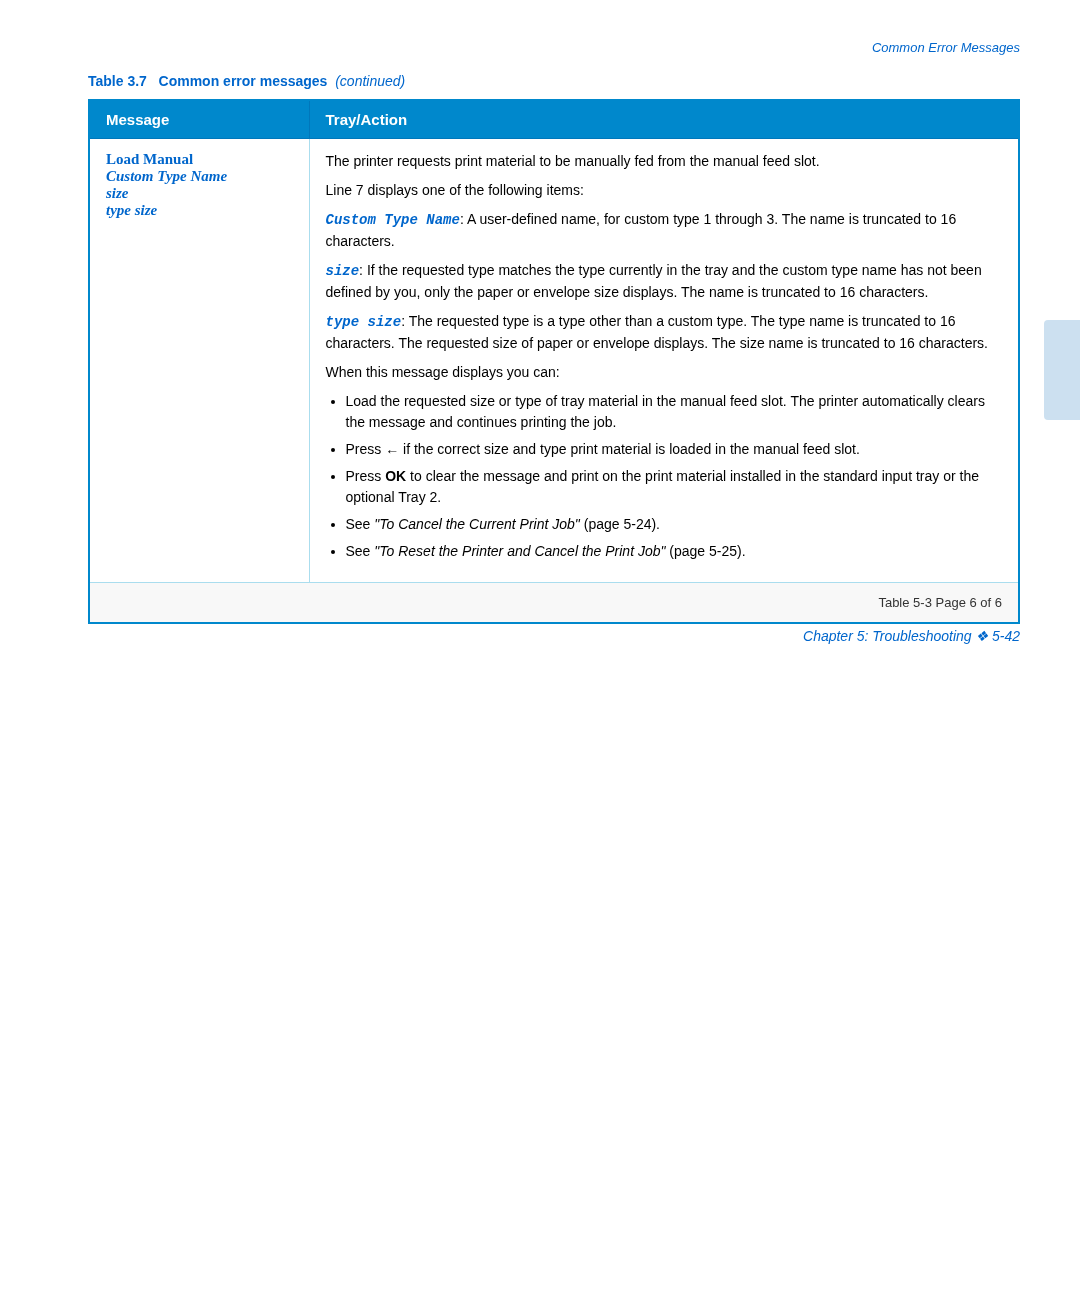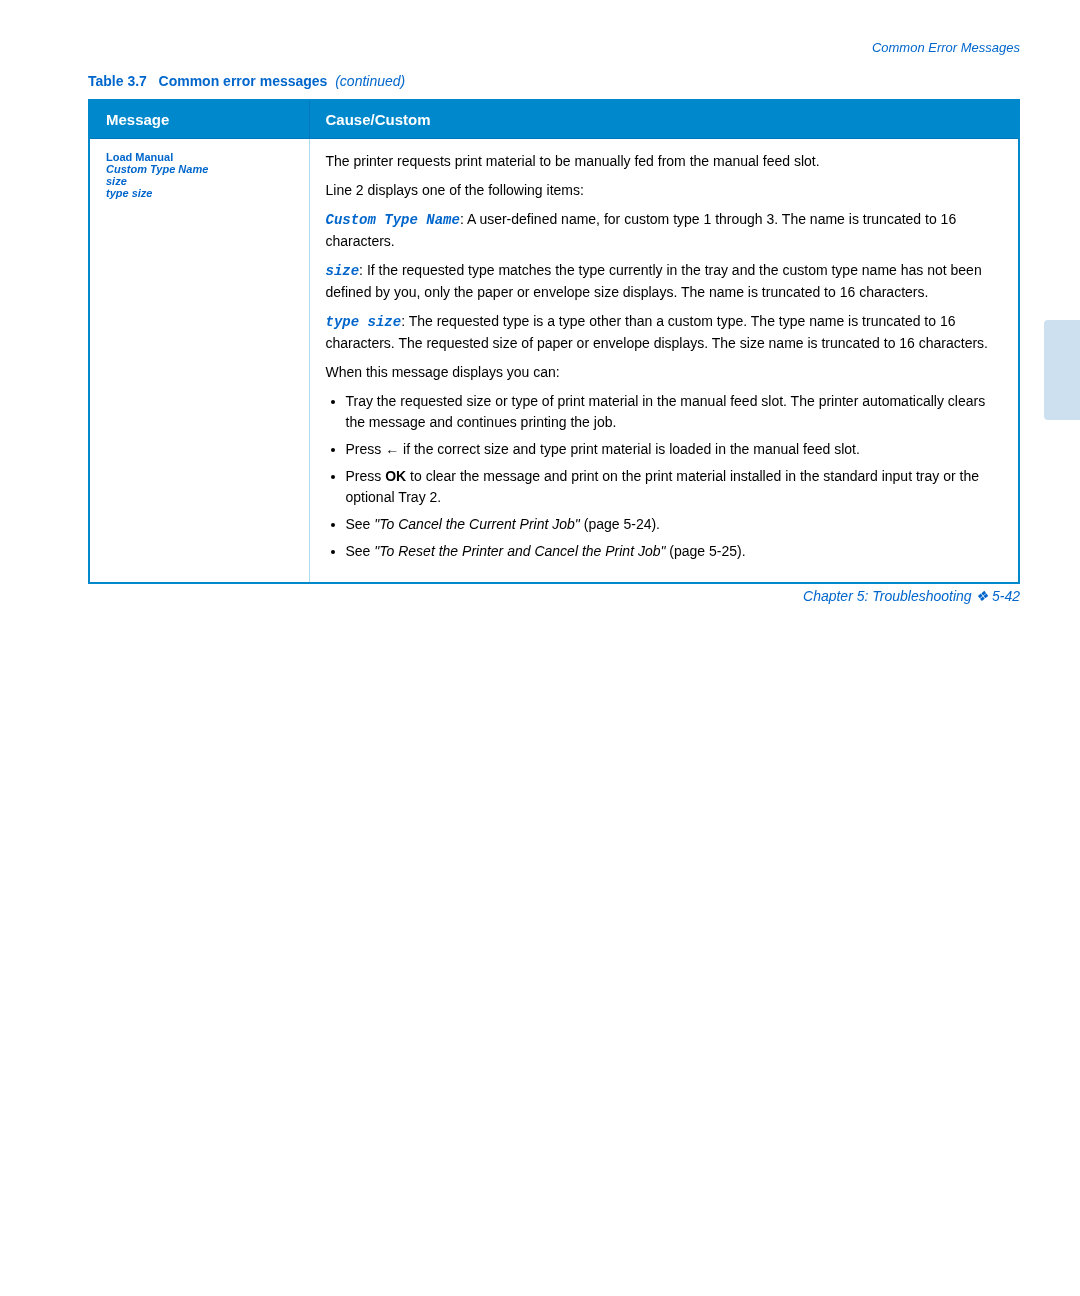--- a/index.html
+++ b/index.html
@@ -62,23 +62,23 @@
     }
 
     .main-table tbody tr td {
       padding: 12px 16px;
       vertical-align: top;
       border: 1px solid #aaddee;
     }
 
     .msg-cell {
       width: 220px;
-      font-family: Liberation Sans, sans-serif;
-      font-weight: bold;
-      font-size: 11px;
+      font-family: Liberation Serif, serif;
+      font-weight: bold;
+      font-size: 15px;
     }
 
     .msg-line1 { color: #0066cc; display: block; }
     .msg-line2 { color: #0066cc; font-style: italic; display: block; }
     .msg-line3 { color: #0066cc; font-style: italic; display: block; }
     .msg-line4 { color: #0066cc; font-style: italic; display: block; }
 
     .cause-cell {
       font-size: 14px;
       line-height: 1.5;
@@ -150,61 +150,64 @@
   <div class="table-title">
     <strong>Table 3.7</strong>&nbsp;&nbsp;
     <strong>Common error messages</strong>&nbsp;
     <em>(continued)</em>
   </div>
 
   <table class="main-table">
     <thead>
       <tr>
         <th>Message</th>
-        <th>Cause/Custom</th>
+        <th>Tray/Action</th>
       </tr>
     </thead>
     <tbody>
       <tr>
         <td class="msg-cell">
           <span class="msg-line1">Load Manual</span>
           <span class="msg-line2">Custom Type Name</span>
           <span class="msg-line3">size</span>
           <span class="msg-line4">type size</span>
         </td>
         <td class="cause-cell">
           <p>The printer requests print material to be manually fed from the manual feed slot.</p>
-          <p>Line 2 displays one of the following items:</p>
+          <p>Line 7 displays one of the following items:</p>
           <p>
             <span class="inline-code">Custom Type Name</span><span>: A user-defined name, for custom type 1 through 3. The name is truncated to 16 characters.</span>
           </p>
           <p>
             <span class="inline-code">size</span><span>: If the requested type matches the type currently in the tray and the custom type name has not been defined by you, only the paper or envelope size displays. The name is truncated to 16 characters.</span>
           </p>
           <p>
             <span class="inline-code">type size</span><span>: The requested type is a type other than a custom type. The type name is truncated to 16 characters. The requested size of paper or envelope displays. The size name is truncated to 16 characters.</span>
           </p>
           <p>When this message displays you can:</p>
           <ul>
-            <li>Tray the requested size or type of print material in the manual feed slot. The printer automatically clears the message and continues printing the job.</li>
+            <li>Load the requested size or type of tray material in the manual feed slot. The printer automatically clears the message and continues printing the job.</li>
             <li>
               Press <span class="bold-text key-arrow">←</span> if the correct size and type print material is loaded in the manual feed slot.
             </li>
             <li>
               Press <span class="bold-text">OK</span> to clear the message and print on the print material installed in the standard input tray or the optional Tray 2.
             </li>
             <li>
               See <em>"To Cancel the Current Print Job"</em> (page 5-24).
             </li>
             <li>
               See <em>"To Reset the Printer and Cancel the Print Job"</em> (page 5-25).
             </li>
           </ul>
         </td>
       </tr>
+      <tr class="table-footer-row">
+        <td colspan="2">Table 5-3  Page 6 of 6</td>
+      </tr>
     </tbody>
   </table>
 
   <div class="tab-decoration"></div>
 
   <div class="page-footer">Chapter 5: Troubleshooting  ❖  5-42</div>
 
 </div>
 
 </body></html>

